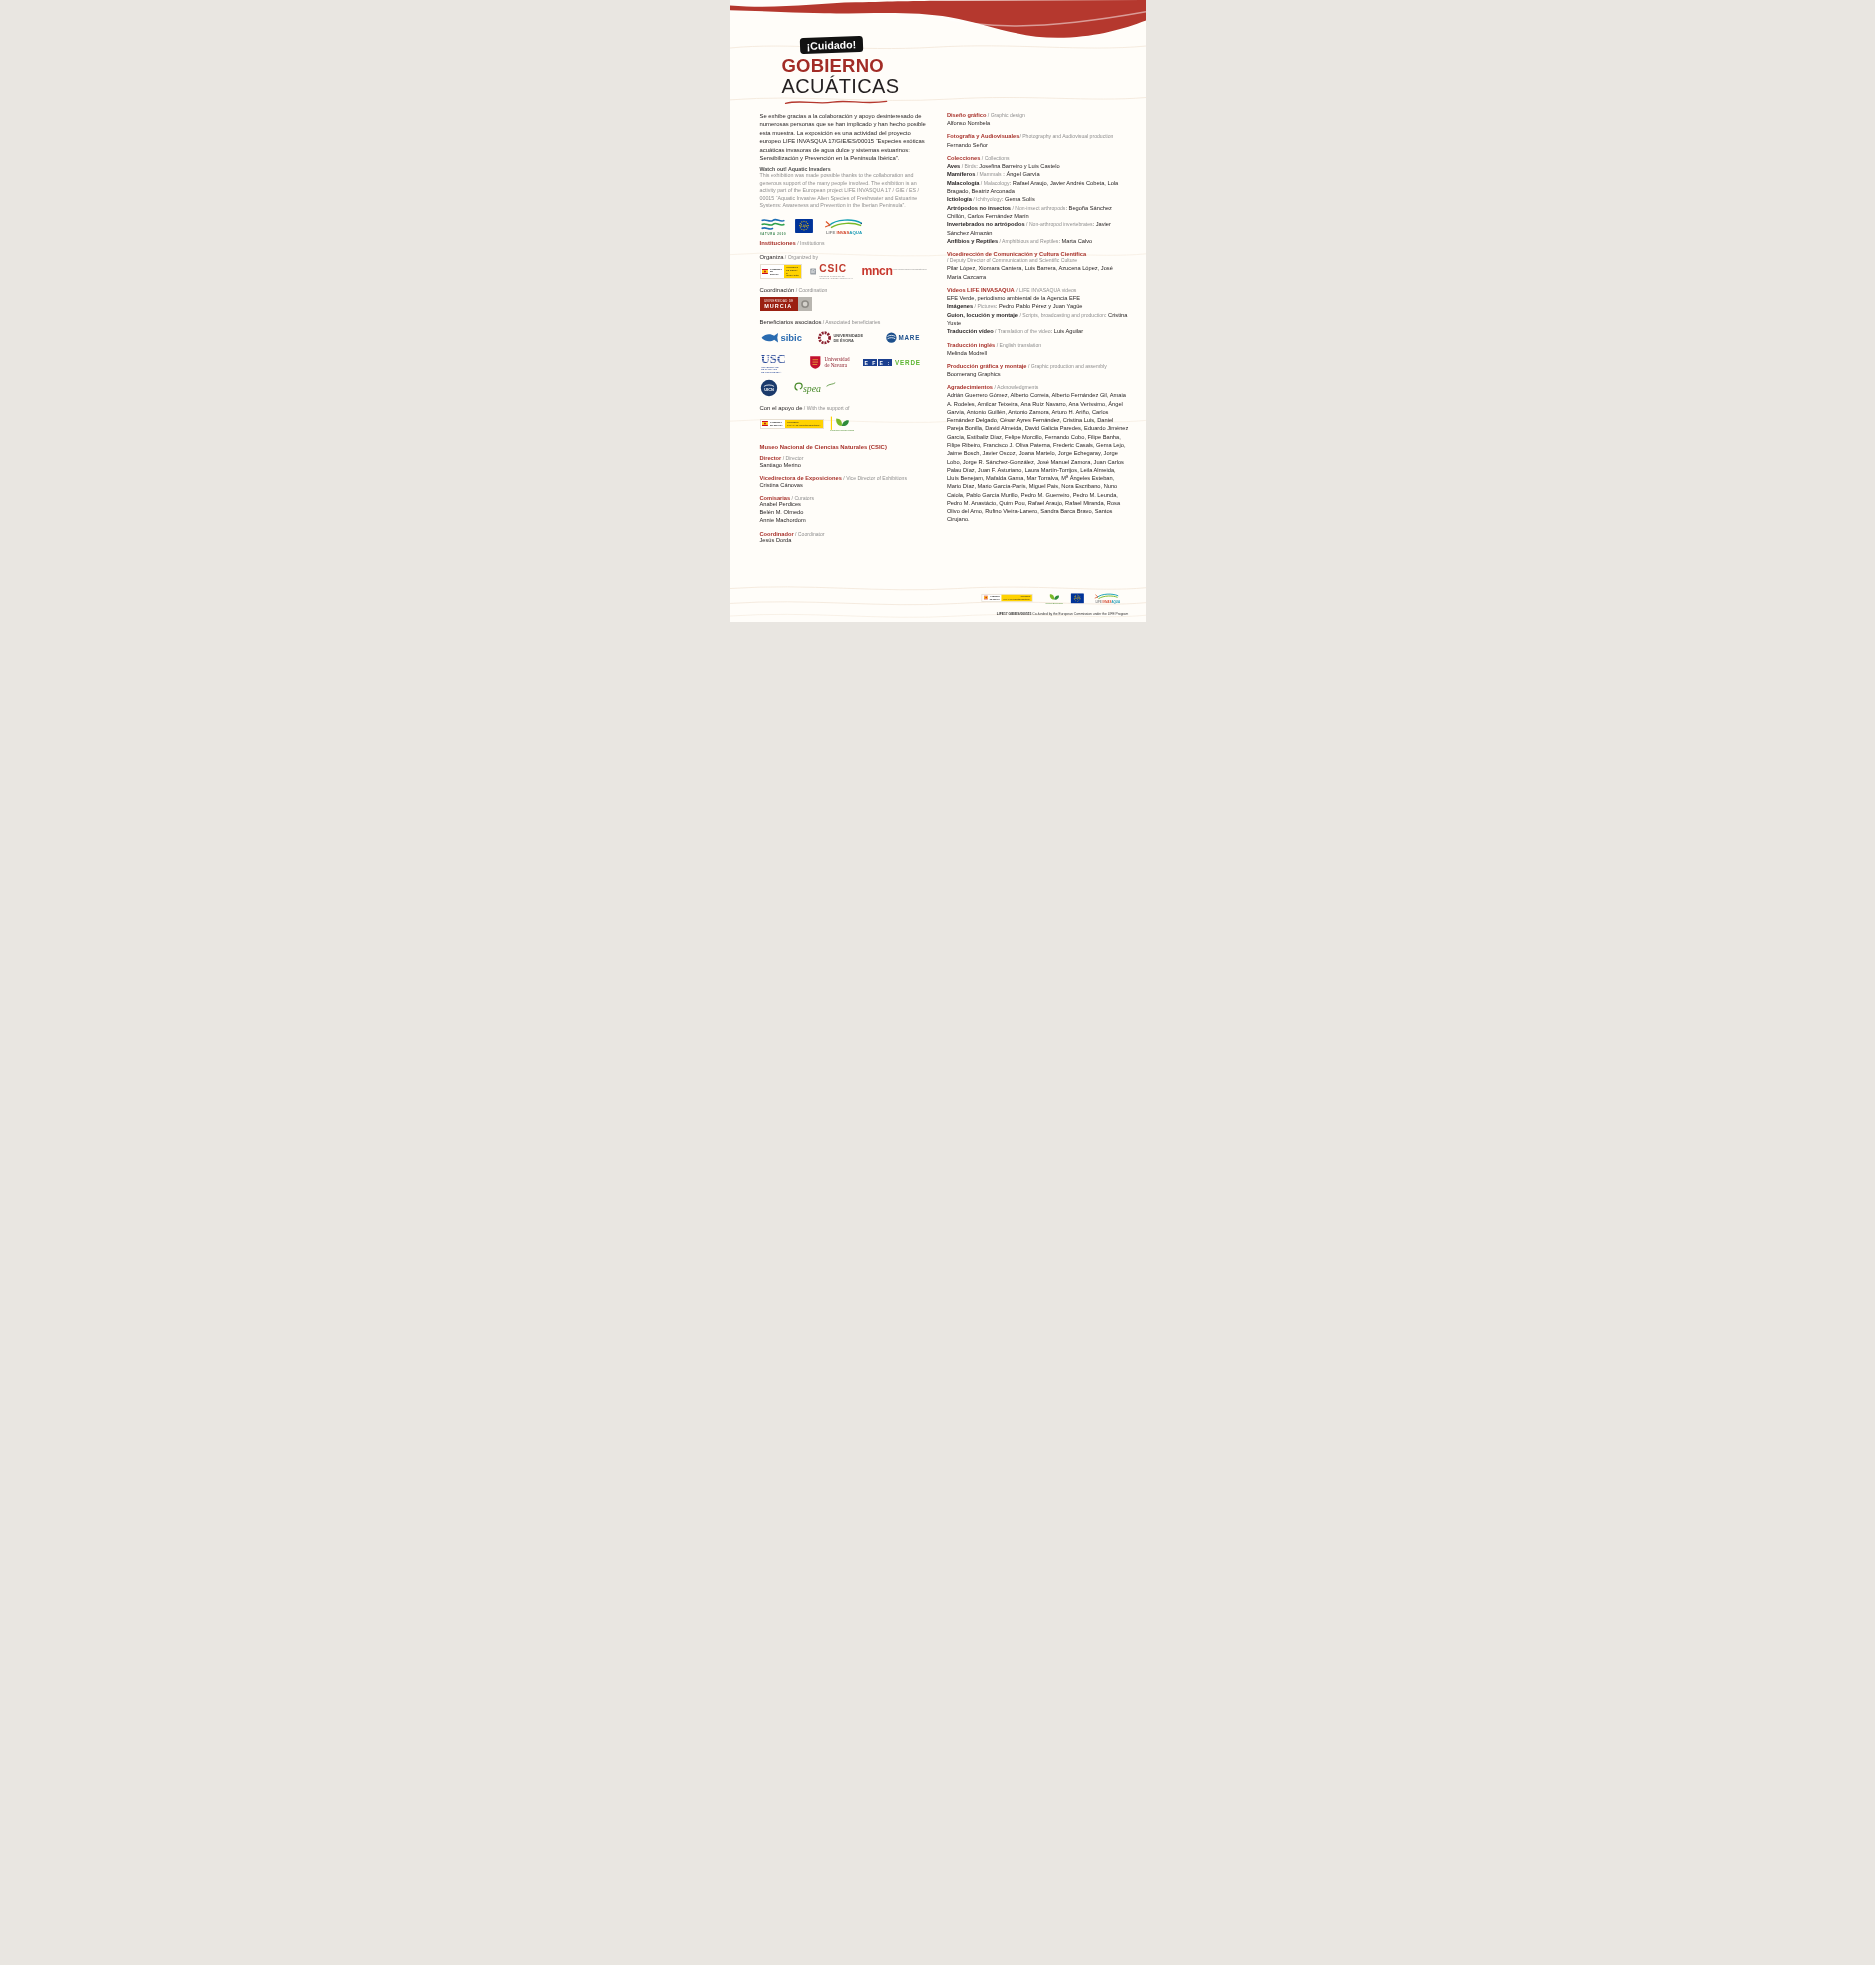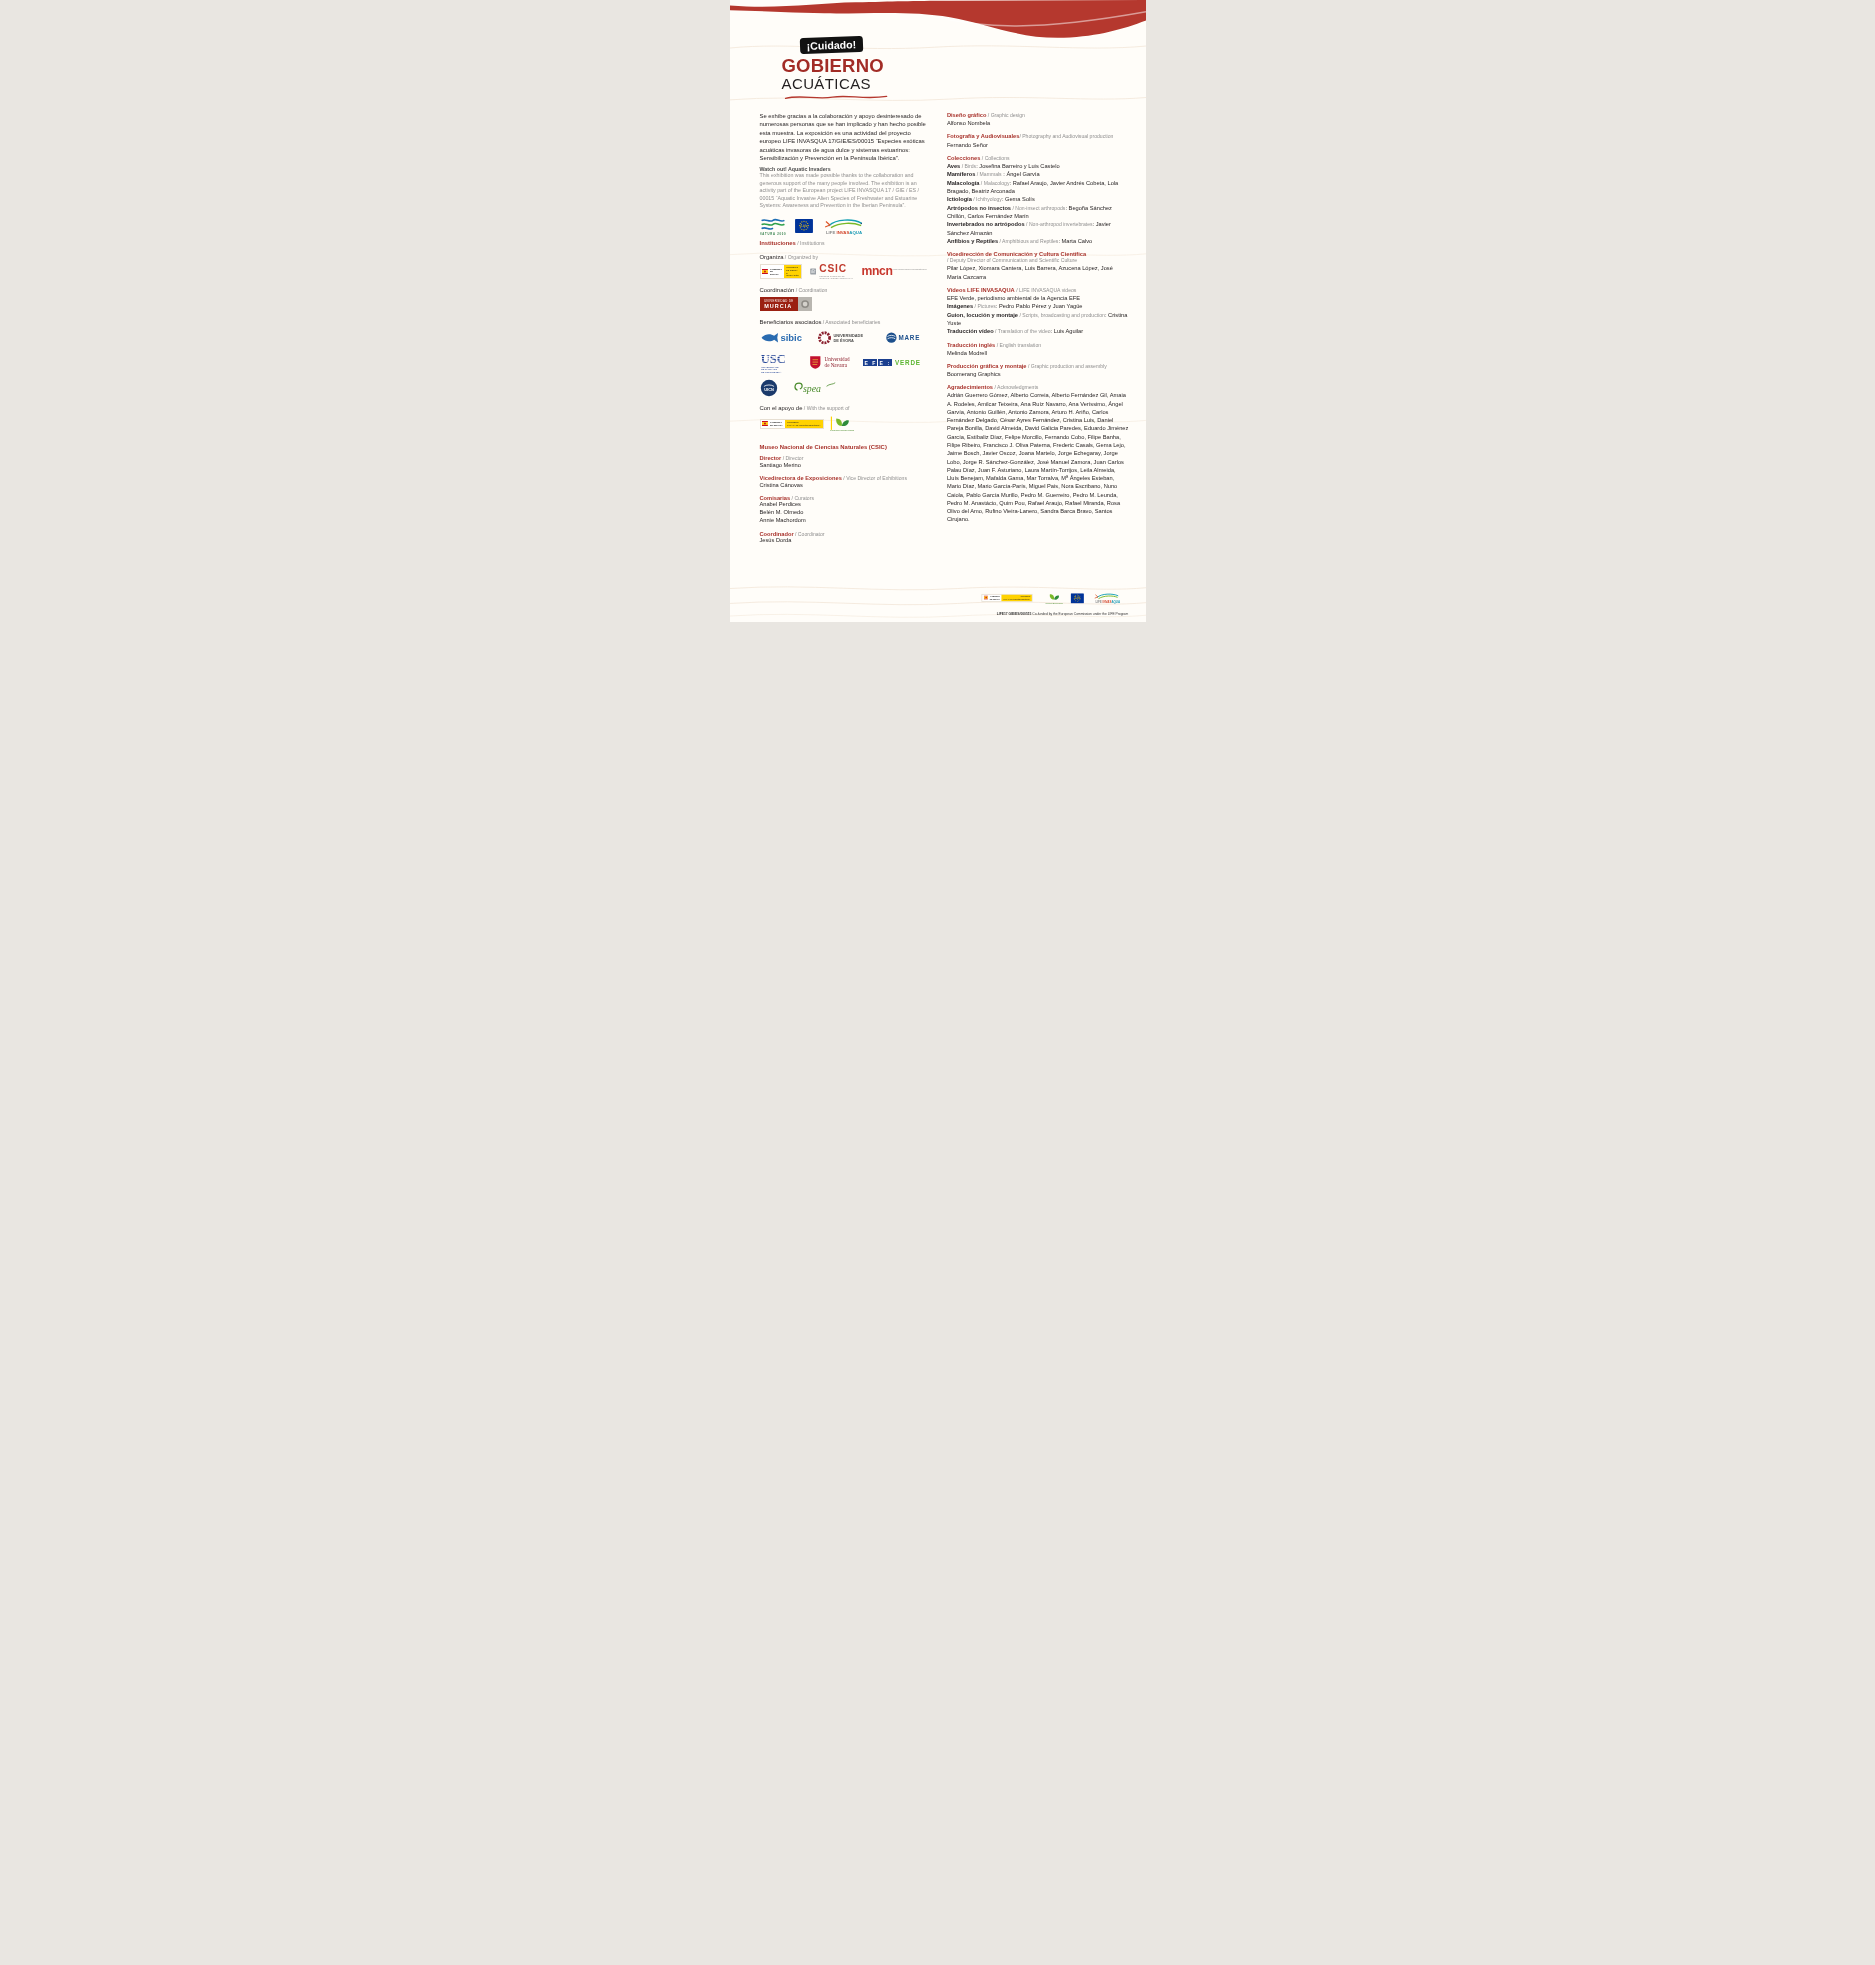--- a/index.html
+++ b/index.html
@@ -4,21 +4,21 @@
 <style>
   html,body {margin:0; padding:0; background:#e9e6e1;}
   .page {position:relative; width:416px; height:622px; margin:0 auto; background:#fffdf9;
          overflow:hidden; font-family:"Liberation Sans", sans-serif; color:#231f20;}
   .abs {position:absolute;}
   
   .title-block {position:absolute; top:37px; left:52px; width:130px;}
   .badge {display:inline-block; background:#121212; color:#fff; font-weight:bold; font-size:10.6px;
           padding:2px 6.7px; border-radius:3.5px; transform:rotate(-2deg); margin-left:18px;}
   .title1 {font-size:18.5px; font-weight:bold; color:#a22c26; line-height:1.05; margin-top:3.1px; letter-spacing:0.2px;}
-  .title2 {font-size:15px; font-weight:normal; color:#231f20; line-height:1.0; letter-spacing:0.4px; margin-top:0.8px;}
+  .title2 {font-size:20px; font-weight:normal; color:#231f20; line-height:1.0; letter-spacing:0.4px; margin-top:0.8px;}
   .squiggle {margin:3.1px 0 0 2.4px; display:block;}
   
   .content {position:absolute; top:112px; left:30px; display:flex; gap:20.4px;}
   .col-left {width:167px;}
   .col-right {width:182px;}
   p {margin:0;}
   .intro-es {font-size:5.9px; line-height:1.42; margin-bottom:3.9px;}
   .intro-en-title {font-size:5.3px; font-weight:bold; color:#4e4e4e;}
   .intro-en {font-size:5.3px; line-height:1.42; color:#8f8e8e; margin-bottom:6.3px;}
   .es-red {color:#a8322b; font-weight:bold;}

